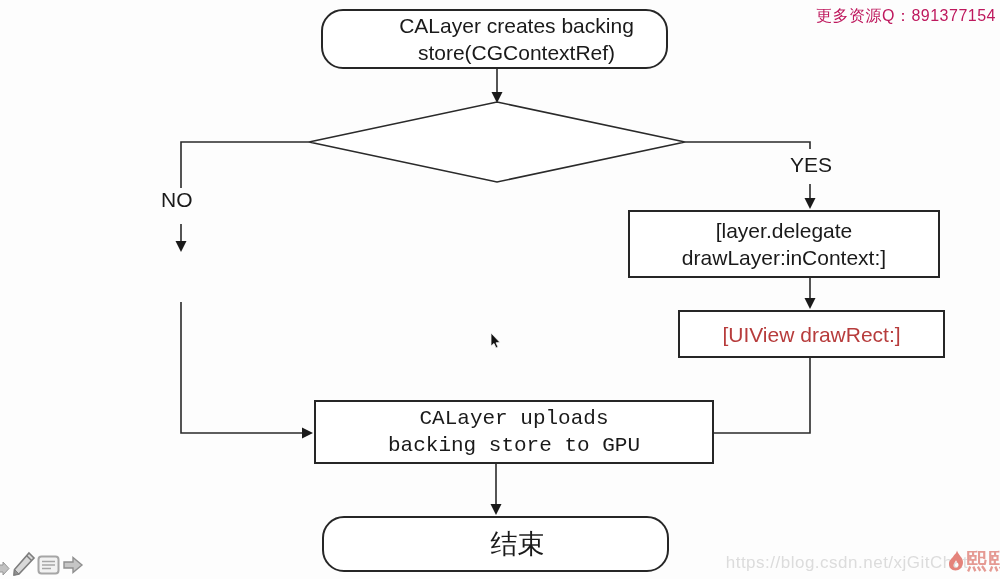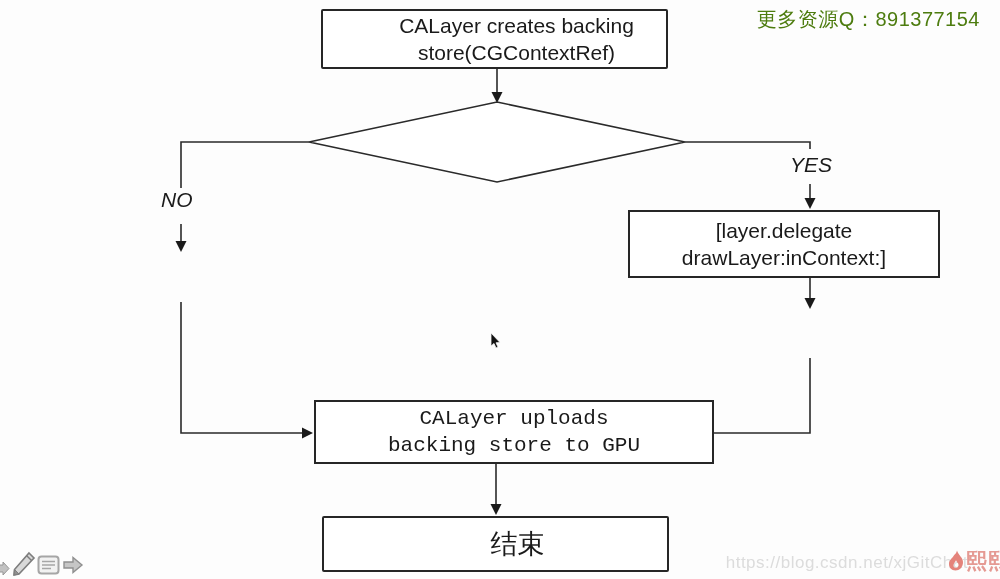--- a/index.html
+++ b/index.html
@@ -9,48 +9,48 @@
     font-family:"Liberation Sans", sans-serif;
     color:#1a1a1a;
   }
   #connectors { position:absolute; left:0; top:0; width:1000px; height:579px; }
 
   .node {
     position:absolute; display:flex; align-items:center; justify-content:center;
     background:#ffffff; border:2px solid #262626; box-sizing:border-box;
     text-align:center; font-size:21px; line-height:27px;
   }
-  .node.rounded { border-radius:2px;padding-left:44px; }
+  .node.rounded { border-radius:22px;padding-left:44px; }
   .node span { display:inline-block; }
 
   #node-start    { left:321px; top:9px;   width:347px; height:60px; }
   #node-start span { max-width:285px; }
   #node-no-call  { left:14px;  top:252px; width:332px; height:50px; }
   #node-yes-call { left:628px; top:210px; width:312px; height:68px; }
   #node-yes-call span { max-width:300px; }
   #node-drawrect { left:678px; top:310px; width:267px; height:48px; color:#b73c3c; }
   #node-upload   { left:314px; top:400px; width:400px; height:64px;font-family:Liberation Mono, monospace; }
   #node-upload span { max-width:280px; }
   #node-end      { left:322px; top:516px; width:347px; height:56px; font-size:27px; }
 
   .diamond-label {
     position:absolute; left:337px; top:128px; width:320px; height:30px;
     display:flex; align-items:center; justify-content:center;
     font-size:21px; background:transparent;
   }
   .edge-label {
-    position:absolute; font-size:21px; font-style:italic; color:#1a1a1a;
+    position:absolute; font-size:21px; color:#1a1a1a;
     background:#fdfdfd; padding:0 4px;
   }
   #label-no  { left:157px; top:188px; }
   #label-yes { left:786px; top:153px; }
 
   .wm-top-right {
-    position:absolute; right:20px; top:6px; font-size:20px;
-    color:#4d7c0f; letter-spacing:0.5px;
+    position:absolute; right:4px; top:6px; font-size:16px;
+    color:#be185d; letter-spacing:0.5px;
   }
   .wm-url {
     position:absolute; right:32px; bottom:6px; font-size:17px;
     color:#dcdcdc; letter-spacing:0.5px;
   }
   .wm-logo {
     position:absolute; right:-10px; bottom:4px; display:flex; align-items:center;
     color:#e59a93; font-size:21px; font-weight:bold; letter-spacing:1px;
   }
   .wm-logo svg { margin-right:1px; }
@@ -103,20 +103,23 @@
 
 
   <div class="edge-label" id="label-no">NO</div>
   <div class="edge-label" id="label-yes">YES</div>
 
 
   <div class="node" id="node-yes-call">
     <span>[layer.delegate drawLayer:inContext:]</span>
   </div>
 
+  <div class="node" id="node-drawrect">
+    <span>[UIView drawRect:]</span>
+  </div>
 
   <div class="node" id="node-upload">
     <span>CALayer uploads backing store to GPU</span>
   </div>
 
   <div class="node rounded" id="node-end">
     <span>结束</span>
   </div>
 
   <div class="wm-top-right">更多资源Q：891377154</div>

